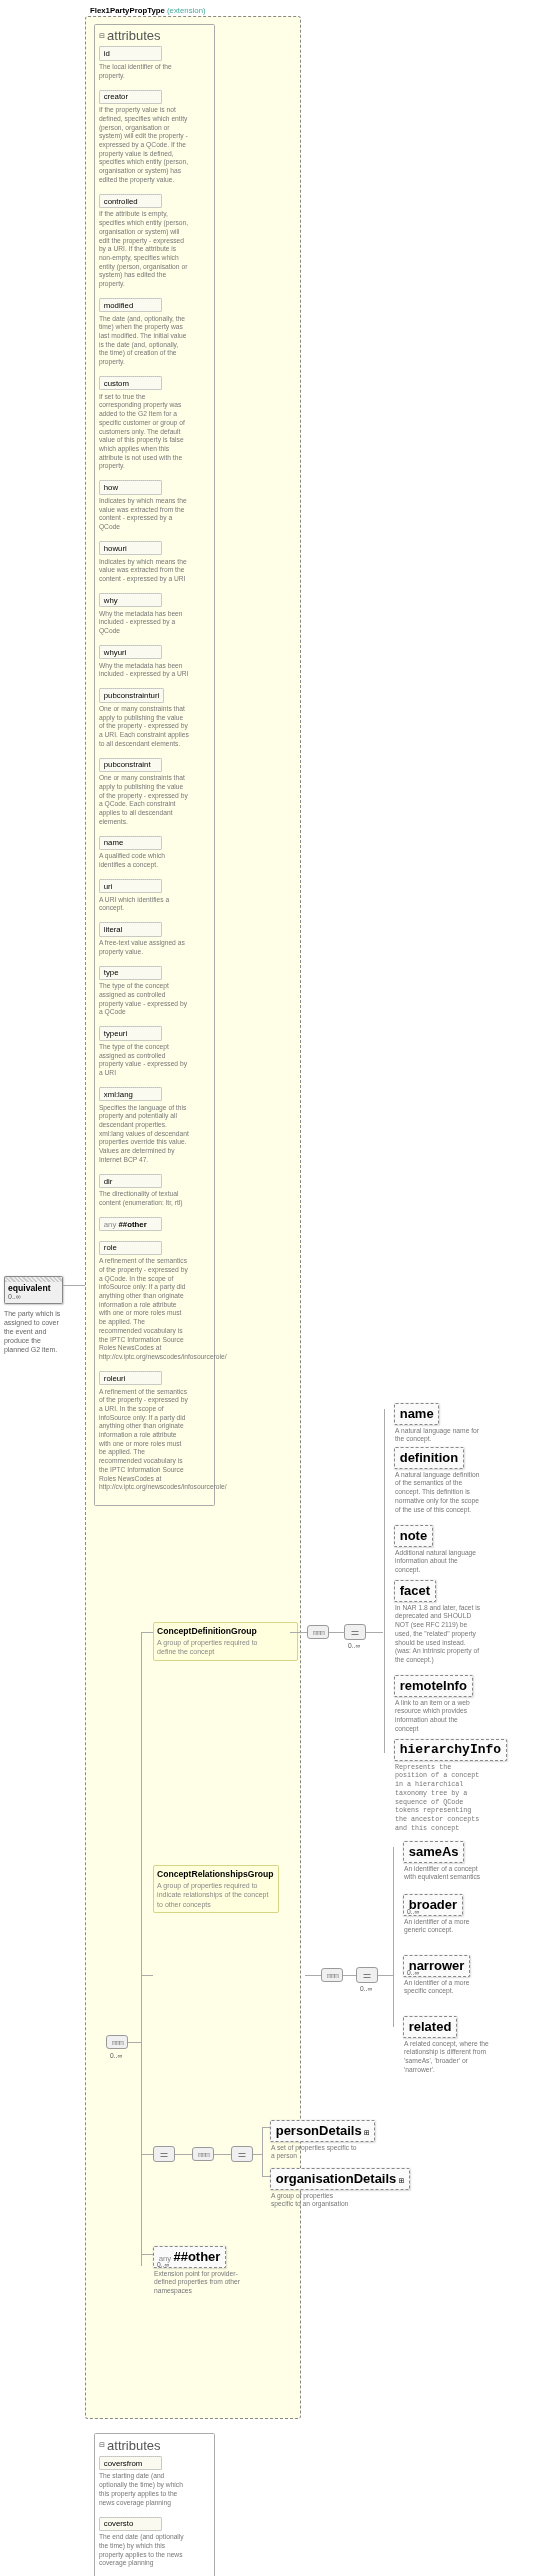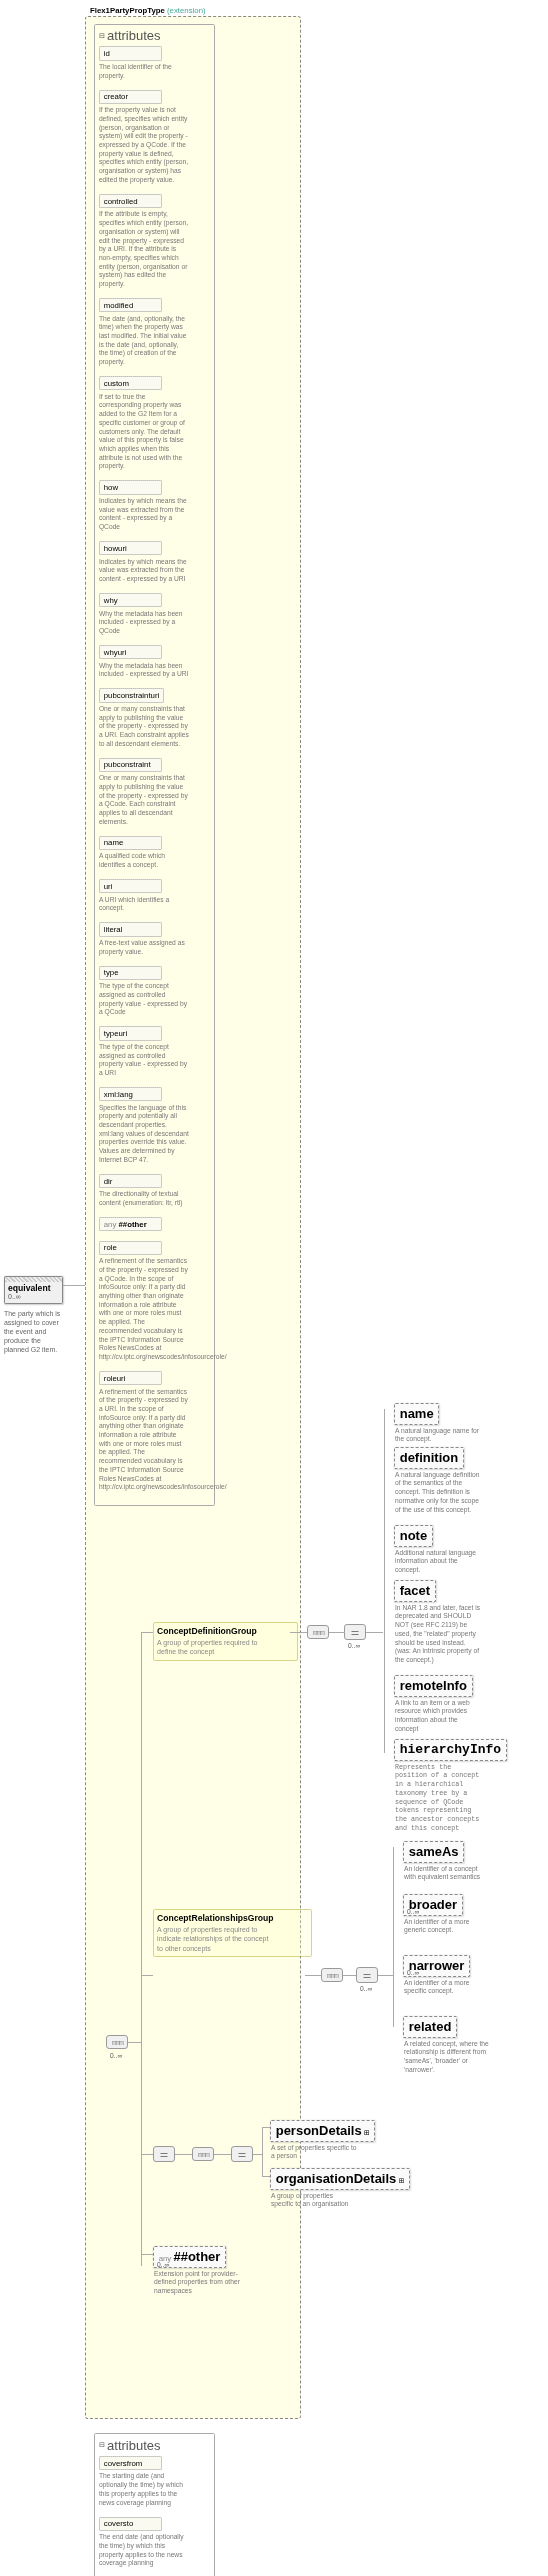--- a/index.html
+++ b/index.html
@@ -244,21 +244,21 @@
 </div>
 <div class="prop-box dotted" style="left:394px; top:1675px;">
   <span class="pname">remoteInfo</span>
   <div class="pdesc">A link to an item or a web resource which provides information about the concept</div>
 </div>
 <div class="prop-box dotted" style="left:394px; top:1739px;font-family:Liberation Mono, monospace;">
   <span class="pname">hierarchyInfo</span>
   <div class="pdesc">Represents the position of a concept in a hierarchical taxonomy tree by a sequence of QCode tokens representing the ancestor concepts and this concept</div>
 </div>
 
-<div class="group-box" style="left:153px; top:1909px; width:159px;">
+<div class="group-box" style="left:153px; top:1865px; width:126px;">
   <span class="glabel">ConceptRelationshipsGroup</span>
   <div class="gdesc">A group of properties required to indicate relationships of the concept to other concepts</div>
 </div>
 <div class="seq-icon" style="left:321px; top:1968px;"></div>
 <div class="choice-icon" style="left:356px; top:1967px;"></div>
 <div class="card" style="left:360px; top:1985px;">0..∞</div>
 
 <div class="prop-box dotted" style="left:403px; top:1841px;">
   <span class="pname">sameAs</span>
   <div class="pdesc">An identifier of a concept with equivalent semantics</div>

